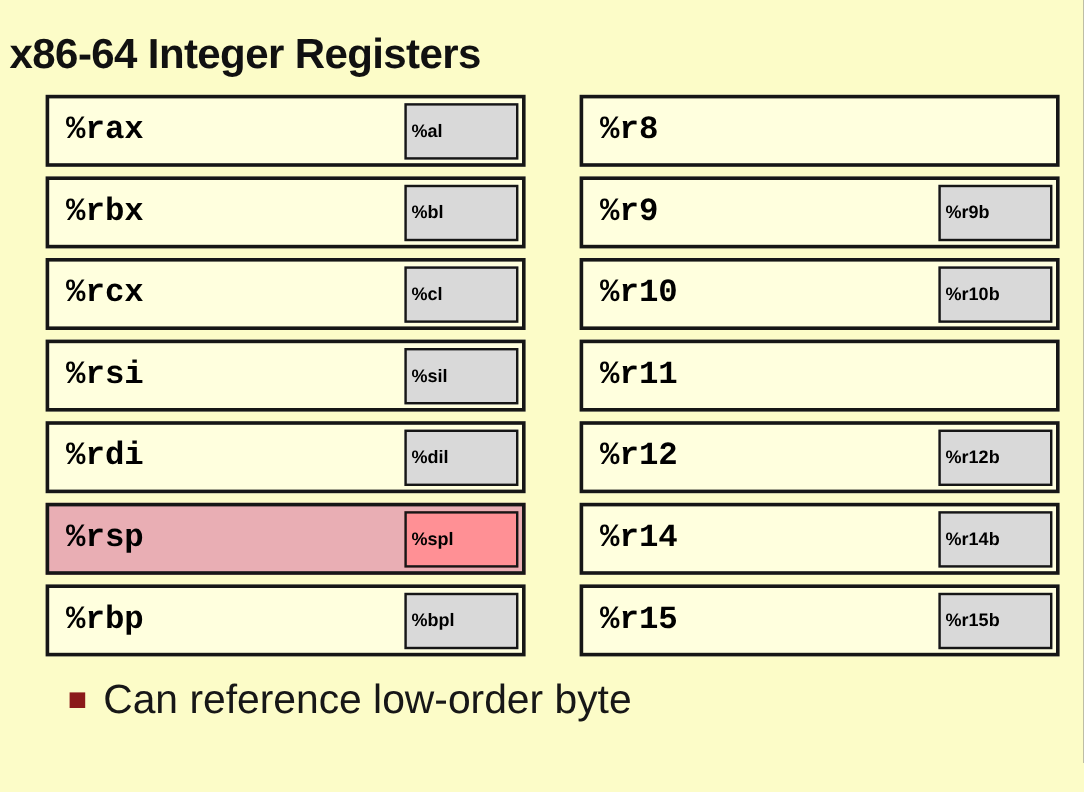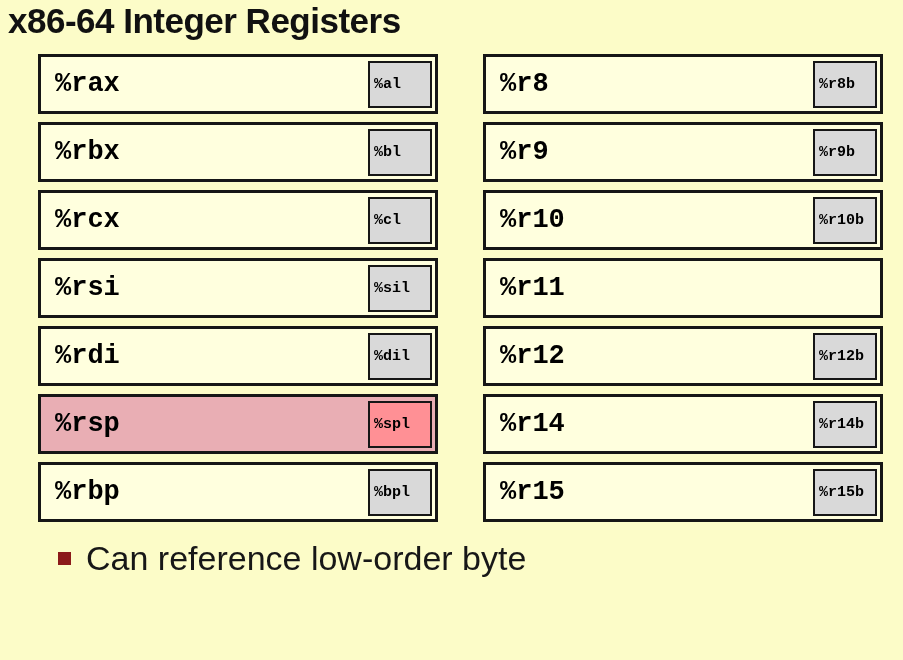--- a/index.html
+++ b/index.html
@@ -5,21 +5,21 @@
   html,body{margin:0;padding:0;background:#888;}
   .slide{
     position:relative;
     width:903px;height:660px;
     background:var(--bg,#FCFCC8);
     font-family:"Liberation Sans",sans-serif;
     overflow:hidden;
   }
   .title{
     margin:0;
-    padding:0 0 0 8px;
+    padding:25px 0 0 8px;
     font-size:35px;
     line-height:42px;
     font-weight:700;
     color:#111;
     letter-spacing:-0.5px;
   }
   .grid{
     display:flex;
     gap:45px;
     margin:12px 0 0 38px;
@@ -42,27 +42,27 @@
   }
   .reg-name{
     font-family:"Liberation Mono","DejaVu Sans Mono",monospace;
     font-weight:700;
     font-size:27px;
     color:#000;
     white-space:nowrap;
   }
   .reg-low{
     box-sizing:border-box;
-    width:64px;height:47px;
+    width:95px;height:47px;
     border:2px solid var(--border,#161616);
     background:var(--lowfill,#D9D9D9);
     display:flex;
     align-items:center;
     padding-left:4px;
-    font-family:Liberation Mono, monospace;
+    font-family:Liberation Sans, sans-serif;
     font-weight:700;
     font-size:15px;
     color:#000;
     white-space:nowrap;
     text-align:center;
   }
   .reg.hl{background:var(--hlfill,#E9AEB4);}
   .reg.hl .reg-low{background:var(--hllowfill,#FF9095);}
   .bullet-line{
     display:flex;
@@ -113,21 +113,20 @@
           <span class="reg-low">%spl</span>
         </div>
         <div class="reg">
           <span class="reg-name">%rbp</span>
           <span class="reg-low">%bpl</span>
         </div>
       </div>
     <div class="col" id="col-1">
         <div class="reg">
           <span class="reg-name">%r8</span>
-          <span class="reg-low">%r8b</span>
         </div>
         <div class="reg">
           <span class="reg-name">%r9</span>
           <span class="reg-low">%r9b</span>
         </div>
         <div class="reg">
           <span class="reg-name">%r10</span>
           <span class="reg-low">%r10b</span>
         </div>
         <div class="reg">

